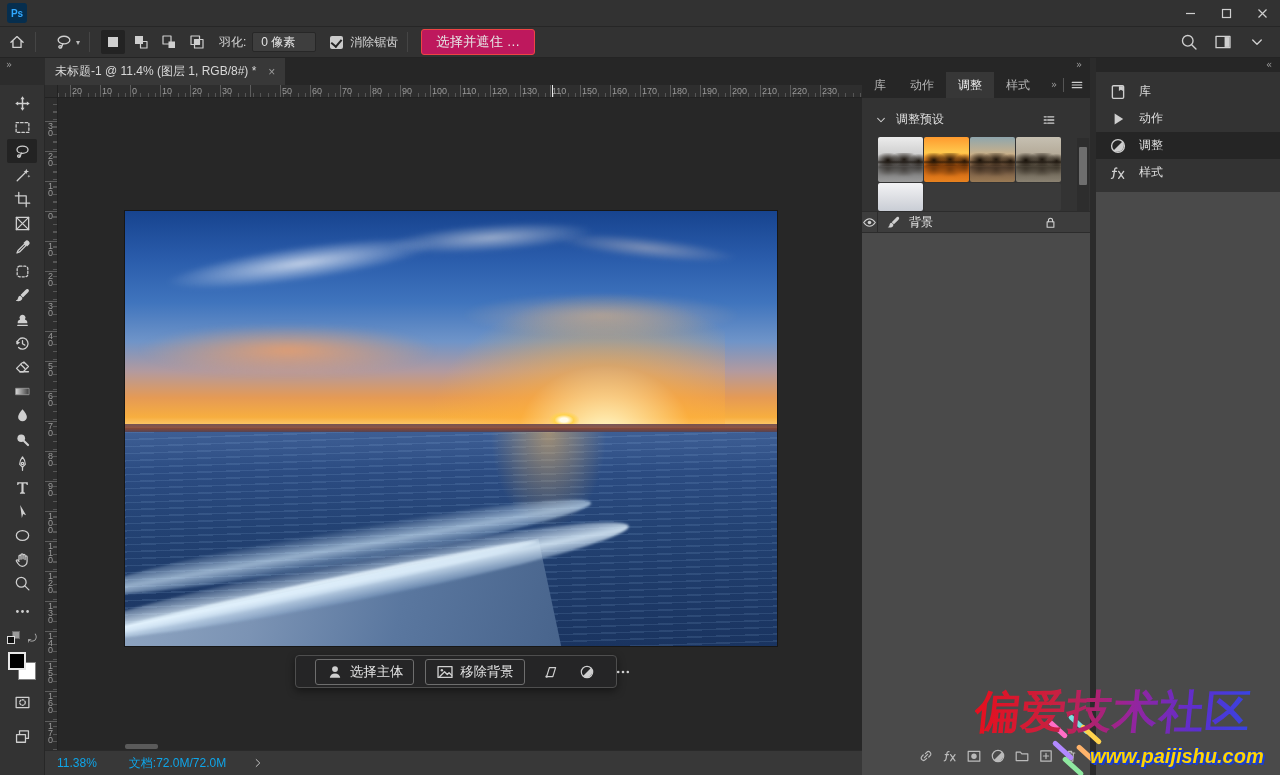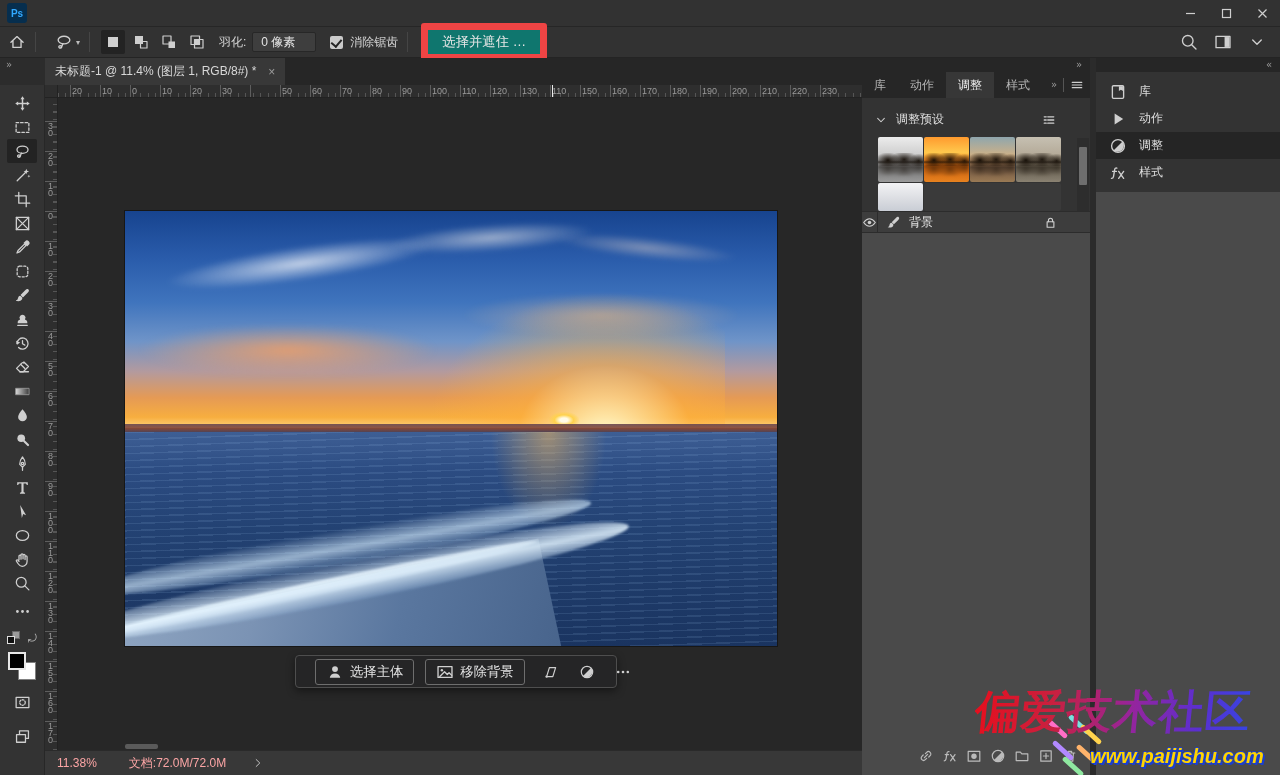--- a/index.html
+++ b/index.html
@@ -32,21 +32,21 @@
   .mode-btn{width:24px;height:24px;display:flex;align-items:center;justify-content:center;border-radius:2px;}
   .mode-btn .icw{width:16px;height:16px;}
   .mode-btn.active{background:#232323;}
   .ob-label{margin:0 6px 0 10px;color:#d6d6d6;}
   .field{background:#3e3e3e;border:1px solid #272727;border-radius:2px;height:20px;line-height:18px;
     padding:0 8px;min-width:64px;color:#e4e4e4;}
   .cbwrap{display:flex;align-items:center;margin-left:14px;}
   .checkbox{width:13px;height:13px;background:#cbcbcb;border-radius:2px;position:relative;margin-right:7px;}
   .checkbox::after{content:"";position:absolute;left:3px;top:1px;width:5px;height:8px;
     border:solid #252525;border-width:0 2px 2px 0;transform:rotate(40deg);}
-  .sm-btn{border:7px solid #ef4444;border-radius:3px;background:#0f766e;padding:3px 14px;color:#e6e6e6;margin-left:4px;}
+  .sm-btn{border:1px solid #ef4444;border-radius:3px;background:#be185d;padding:3px 14px;color:#e6e6e6;margin-left:4px;}
   .ob-right{margin-left:auto;display:flex;align-items:center;gap:16px;margin-right:14px;}
 
   
   .tb-hdr{position:absolute;left:0;top:58px;width:45px;height:27px;background:#2c2c2c;
     color:#9a9a9a;font-size:9px;padding:2px 0 0 6px;}
   .toolbar{position:absolute;left:0;top:85px;width:45px;height:690px;background:#333;
     border-right:1px solid #272727;display:flex;flex-direction:column;align-items:center;padding-top:6px;}
   .tool{width:30px;height:24px;display:flex;align-items:center;justify-content:center;border-radius:2px;flex:0 0 24px;}
   .tool .icw{width:17px;height:17px;}
   .tool.active{background:#232323;}
@@ -117,21 +117,21 @@
     border:1px solid #4e4e4e;border-radius:4px;display:flex;align-items:center;gap:11px;
     padding:0 12px 0 8px;box-shadow:0 3px 9px rgba(0,0,0,.45);}
   .ctx-handle{width:3px;height:19px;background:#b5b5b5;border-radius:2px;}
   .ctx-btn{display:flex;align-items:center;gap:6px;border:1px solid #6e6e6e;border-radius:3px;
     padding:3px 10px;color:#e4e4e4;background:transparent;white-space:nowrap;}
   .ctx-icon-btn{display:flex;align-items:center;justify-content:center;width:26px;height:24px;border-radius:2px;}
   .ctx-icon-btn .icw{width:16px;height:16px;}
 
   
   .statusbar{position:absolute;left:45px;top:750px;width:817px;height:25px;background:#383838;
-    border-top:1px solid #2a2a2a;display:flex;align-items:center;color:#fca5a5;}
+    border-top:1px solid #2a2a2a;display:flex;align-items:center;color:#0ea5e9;}
   .st-zoom{margin-left:12px;}
   .st-doc{margin-left:32px;}
   .st-ch{margin-left:26px;width:12px;height:12px;}
   .hthumb{position:absolute;left:125px;top:744px;width:33px;height:5px;background:#5a5a5a;border-radius:2px;}
   .tb-bottom{position:absolute;left:0;top:750px;width:45px;height:25px;background:#333;border-right:1px solid #272727;}
 
   
   .rdock{position:absolute;left:862px;top:58px;width:228px;height:717px;background:#4a4a4a;}
   .rd-top{position:absolute;top:0;left:0;right:0;height:14px;background:#262626;text-align:right;
     padding-right:8px;line-height:13px;}

